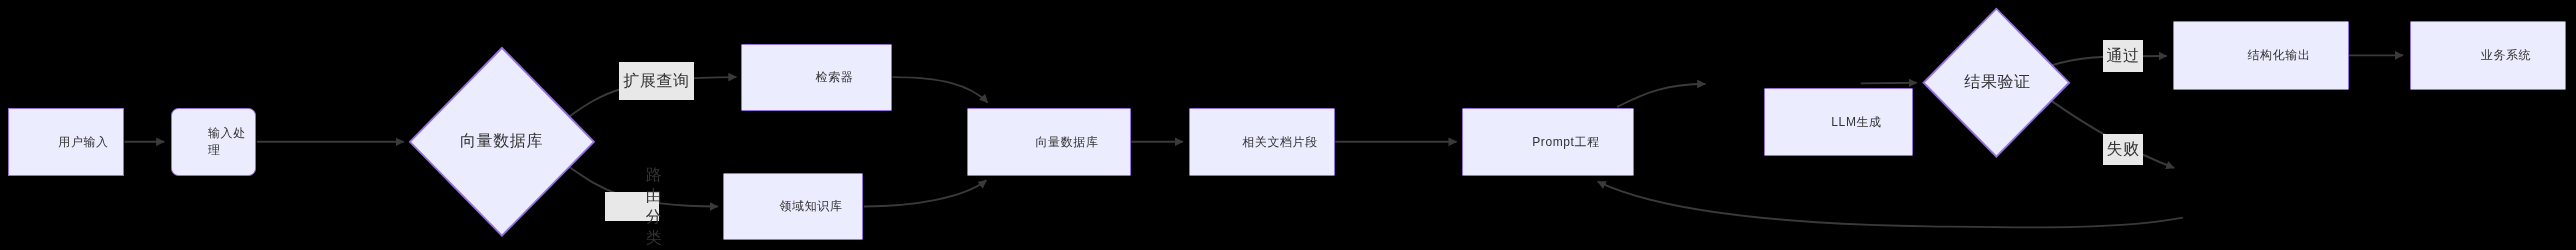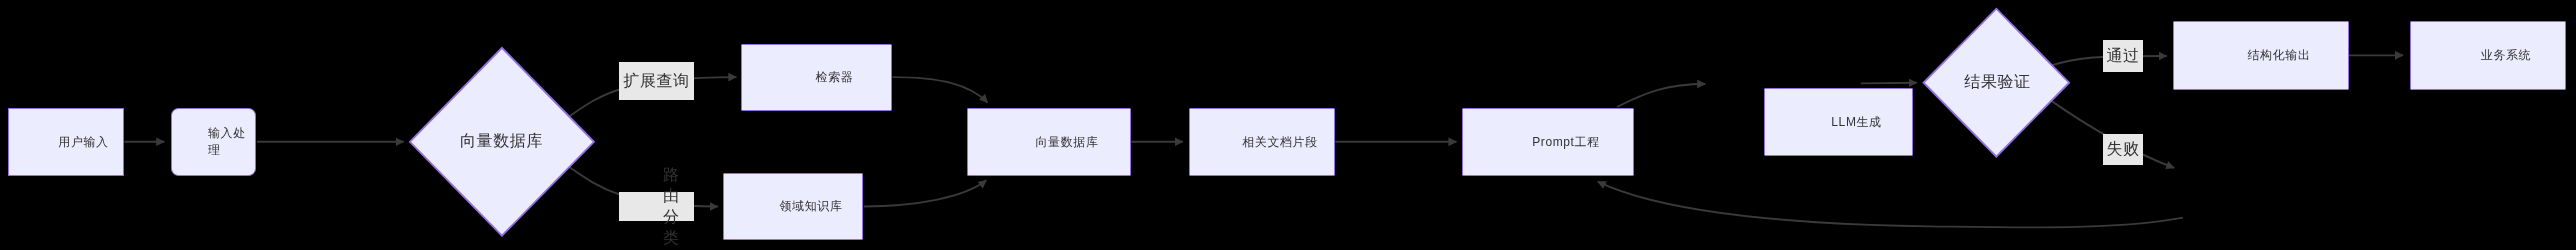--- a/index.html
+++ b/index.html
@@ -89,20 +89,20 @@
 
   <div class="diamond-label" style="left:1904px;top:64px;width:187px;height:37px;">结果验证</div>
 
   <div class="node" style="left:2173px;top:21px;width:176px;height:69px;">结构化输出</div>
 
 
   <div class="node" style="left:2410px;top:21px;width:156px;height:69px;">业务系统</div>
 
   <div class="edge-label" style="left:619px;top:62px;width:75px;height:38px;">扩展查询</div>
 
-  <div class="edge-label" style="left:619px;top:192px;width:75px;height:29px;padding-left:44px;">路由分类</div>
+  <div class="edge-label" style="left:605px;top:192px;width:54px;height:29px;padding-left:44px;">路由分类</div>
 
   <div class="edge-label" style="left:2103px;top:40px;width:40px;height:32px;">通过</div>
 
   <div class="edge-label" style="left:2103px;top:134px;width:40px;height:31px;">失败</div>
 
 </div>
 
 
 </body></html>

